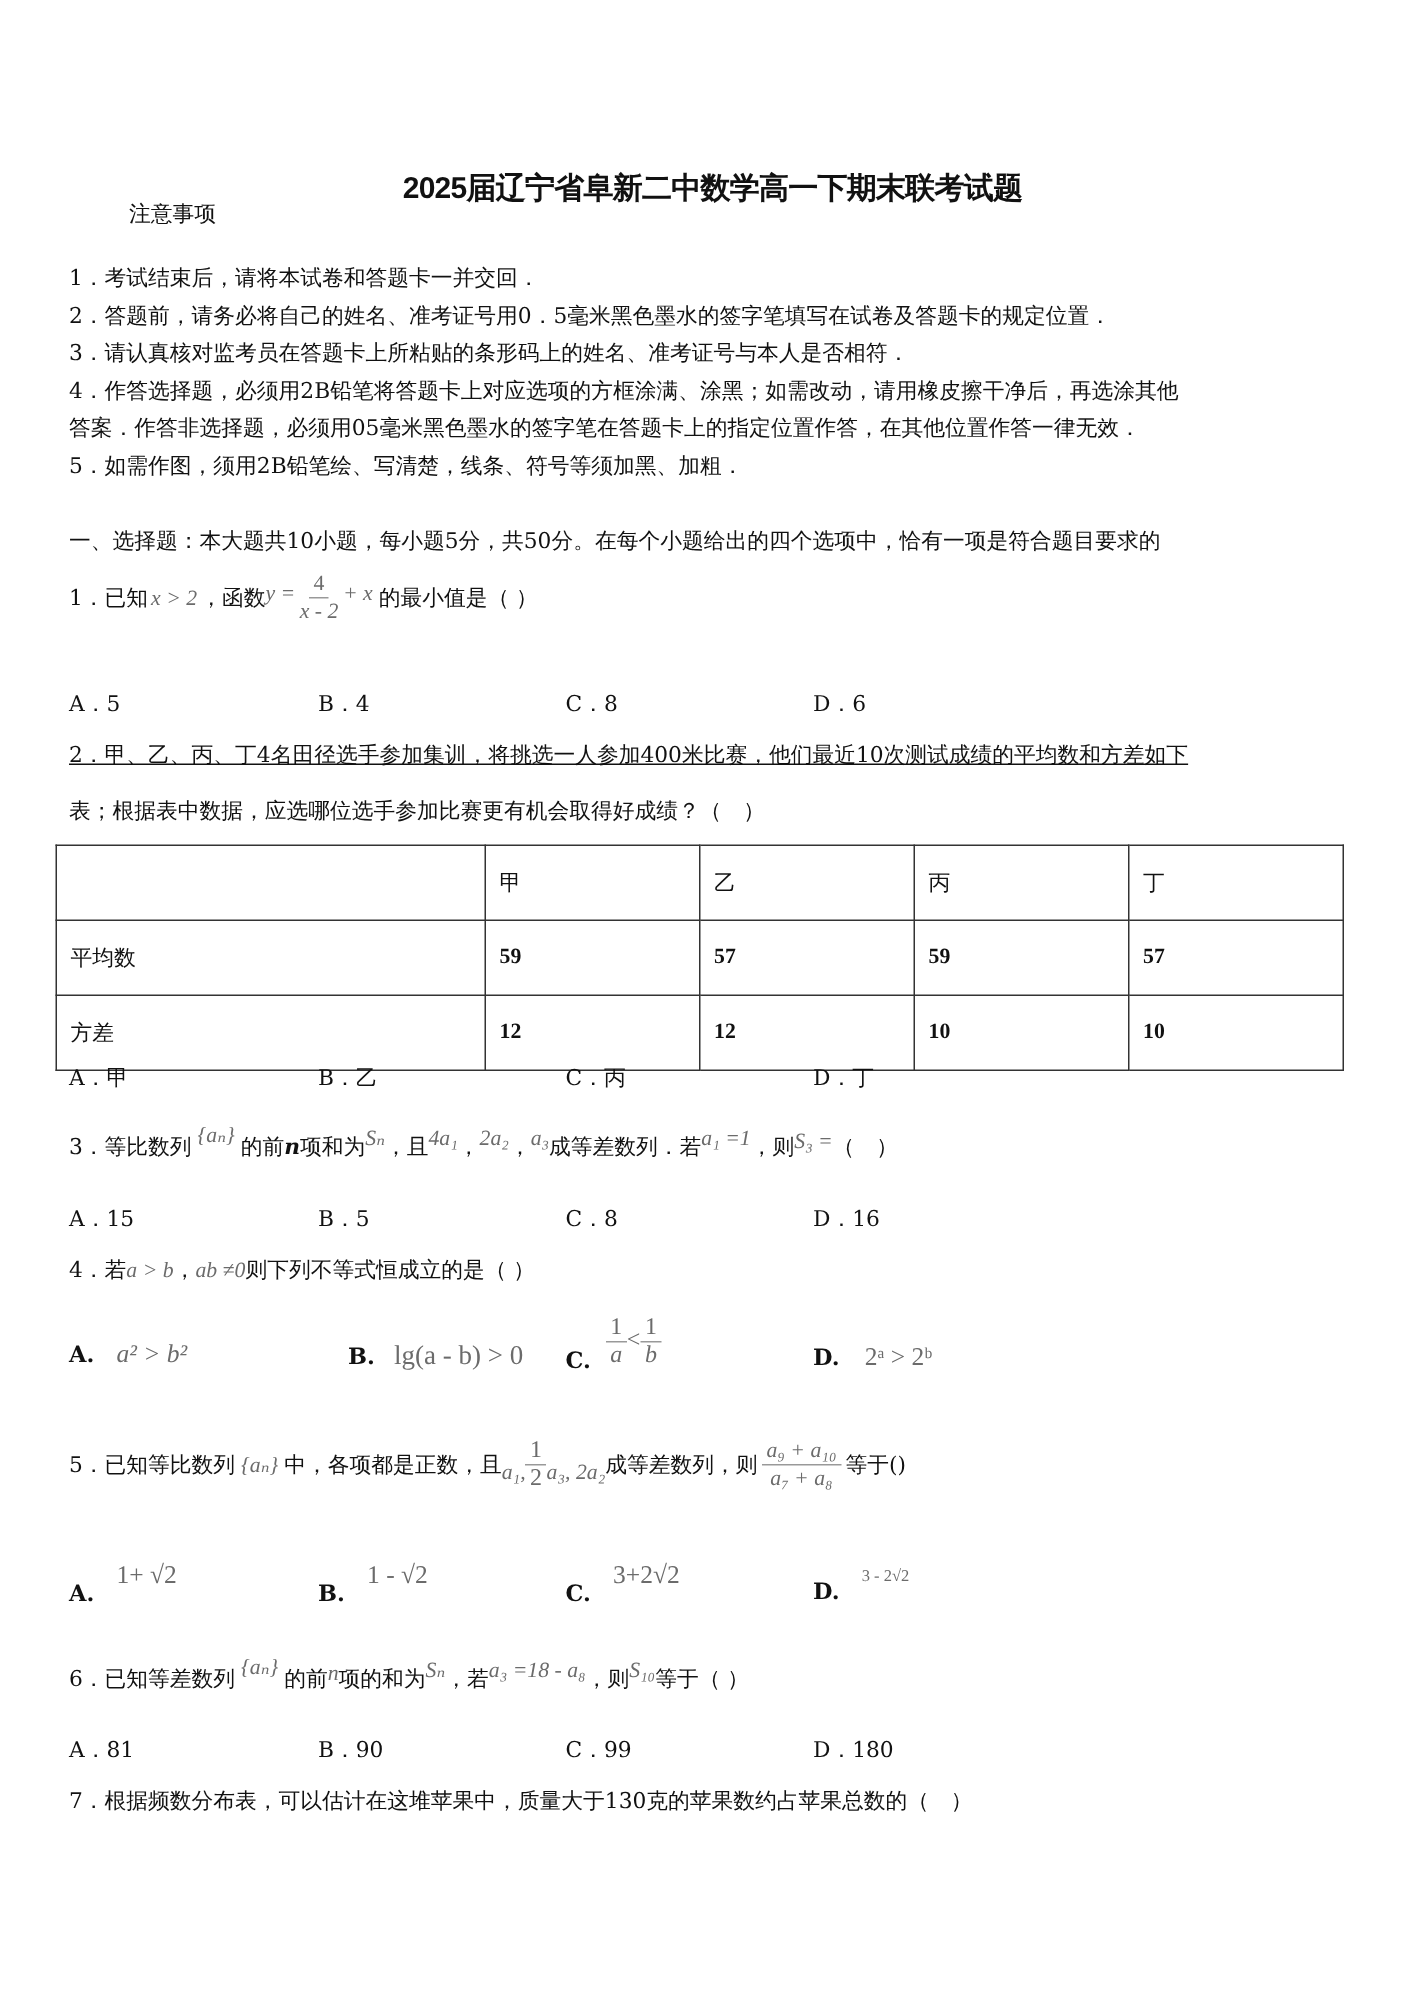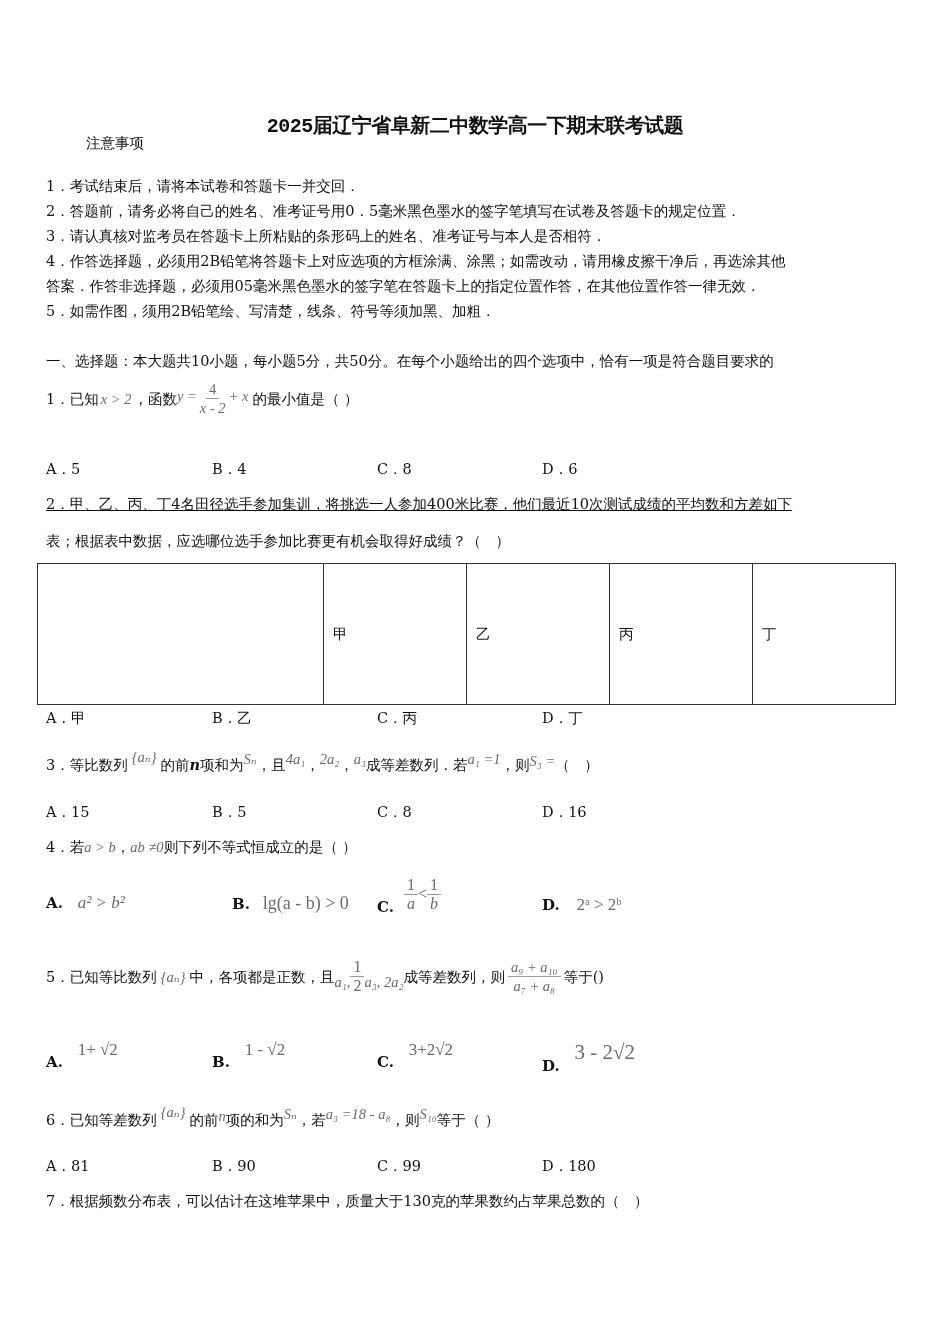--- a/index.html
+++ b/index.html
@@ -4,21 +4,21 @@
 <style>
   html, body { margin: 0; padding: 0; background: #ffffff; }
   body {
     width: 950px; height: 1344px; position: relative; overflow: hidden;
     font-family: "DejaVu Serif", "Liberation Serif", serif;
     color: #111111;
   }
   .abs { position: absolute; white-space: nowrap; }
   .title {
     left: 0; width: 950px; top: 112px; text-align: center;
-    font-family: Liberation Mono, monospace;
+    font-family: Liberation Sans, sans-serif;
     font-weight: bold; font-size: 20px; letter-spacing: -0.5px;
   }
   .line { font-size: 14.5px; line-height: 20px; left: 46px; }
   .bold { font-weight: bold; }
   .math {
     font-family: "Liberation Serif", "DejaVu Serif", serif;
     font-style: italic; color: #6b6b6b; font-weight: normal;
   }
   .math-up { font-family: "Liberation Serif", "DejaVu Serif", serif; color: #6b6b6b; font-weight: normal; }
   .frac { display: inline-flex; flex-direction: column; align-items: center; vertical-align: middle; color: #6b6b6b; font-family: "Liberation Serif", serif; }
@@ -71,20 +71,34 @@
 <div class="abs line" style="top:531px;">表；根据表中数据，应选哪位选手参加比赛更有机会取得好成绩？（　）</div>
 
 <table class="data">
   <tbody>
       <tr>
     <td style="width:275px;"></td>
     <td>甲</td>
     <td>乙</td>
     <td>丙</td>
     <td>丁</td>
+  </tr>
+  <tr>
+    <td>平均数</td>
+    <td class="num">59</td>
+    <td class="num">57</td>
+    <td class="num">59</td>
+    <td class="num">57</td>
+  </tr>
+  <tr>
+    <td>方差</td>
+    <td class="num">12</td>
+    <td class="num">12</td>
+    <td class="num">10</td>
+    <td class="num">10</td>
   </tr>
 </tbody>
   </table>
 
 <div class="abs opt" style="top:709px; left:46px;">A．甲</div>
 <div class="abs opt" style="top:709px; left:212px;">B．乙</div>
 <div class="abs opt" style="top:709px; left:377px;">C．丙</div>
 <div class="abs opt" style="top:709px; left:542px;">D．丁</div>
 
 <div class="abs line" style="top:755px;">
@@ -147,21 +161,21 @@
 <div class="abs" style="top:1040px; left:212px; font-size:15px;">
   <span class="bold" style="position:relative; top:12px;">B.</span>
   <span class="math-up" style="margin-left:10px; font-size:17px;font-family:Liberation Serif, serif;">1 - √2</span>
 </div>
 <div class="abs" style="top:1040px; left:377px; font-size:15px;">
   <span class="bold" style="position:relative; top:12px;">C.</span>
   <span class="math-up" style="margin-left:10px; font-size:17px;">3+2√2</span>
 </div>
 <div class="abs" style="top:1040px; left:542px; font-size:15px;">
   <span class="bold" style="position:relative; top:12px;">D.</span>
-  <span class="math-up" style="margin-left:10px; font-size:21px;">3 - 2√2</span>
+  <span class="math-up" style="margin-left:10px; font-size:11px;">3 - 2√2</span>
 </div>
 
 <div class="abs line" style="top:1110px;">
   <span>6．已知等差数列</span><span class="math" style="position:relative; top:-8px; margin:0 4px;">{aₙ}</span><span>的前</span><span class="math" style="position:relative; top:-4px;">n</span><span>项的和为</span><span class="math" style="position:relative; top:-6px;">Sₙ</span><span>，若</span><span class="math" style="position:relative; top:-6px;">a₃ =18 - a₈</span><span>，则</span><span class="math" style="position:relative; top:-6px;">S₁₀</span><span>等于（ ）</span>
 </div>
 <div class="abs opt" style="top:1157px; left:46px;">A．81</div>
 <div class="abs opt" style="top:1157px; left:212px;">B．90</div>
 <div class="abs opt" style="top:1157px; left:377px;">C．99</div>
 <div class="abs opt" style="top:1157px; left:542px;">D．180</div>
 

